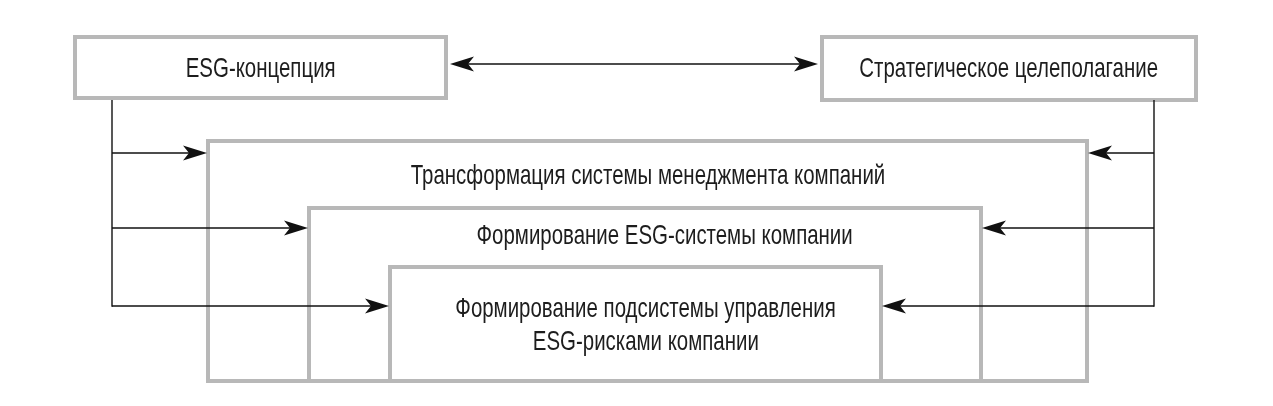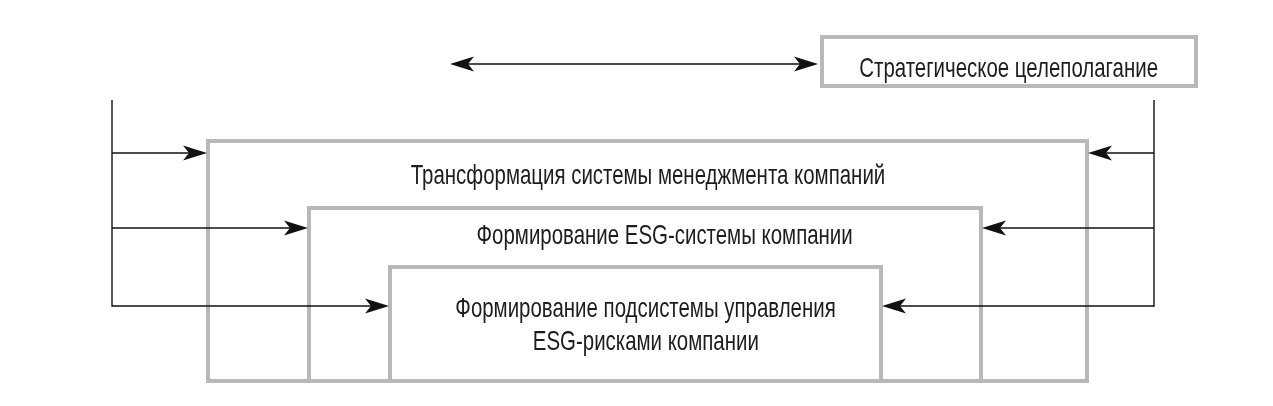--- a/index.html
+++ b/index.html
@@ -35,21 +35,21 @@
     line-height: 33px;
     color: var(--text, #1d1d1d);
   }
   .cond {
     display: inline-block;
     transform: scaleX(0.73);
     transform-origin: center;
     white-space: nowrap;
   }
   .box-a { left: 73px;  top: 35px;  width: 375px; height: 65px; }
-  .box-b { left: 820px; top: 35px;  width: 378px; height: 53px; }
+  .box-b { left: 820px; top: 35px;  width: 378px; height: 67px; }
   .box-t { left: 206px; top: 139px; width: 883px; height: 244px; }
   .box-s { left: 307px; top: 206px; width: 676px; height: 177px; }
   .box-r { left: 388px; top: 265px; width: 495px; height: 118px; }
   .box-a .strip, .box-b .strip { height: 57px; }
   .box-t .strip { height: 63px; align-items: center; }
   .box-s .strip { height: 49px; padding-left: 40px; }
   .box-r .strip { height: 110px; margin-left: 20px; }
   svg.arrow-layer {
     position: absolute;
     left: 0;
@@ -82,20 +82,25 @@
     </div>
   </div>
 
   <div class="box box-r">
     <div class="strip">
       <span class="cond">Формирование подсистемы управления</span>
       <span class="cond">ESG-рисками компании</span>
     </div>
   </div>
 
+  <div class="box box-a">
+    <div class="strip">
+      <span class="cond">ESG-концепция</span>
+    </div>
+  </div>
 
   <div class="box box-b">
     <div class="strip">
       <span class="cond">Стратегическое целеполагание</span>
     </div>
   </div>
 
   <svg class="arrow-layer" width="1273" height="406" viewBox="0 0 1273 406">
 
     <g>

